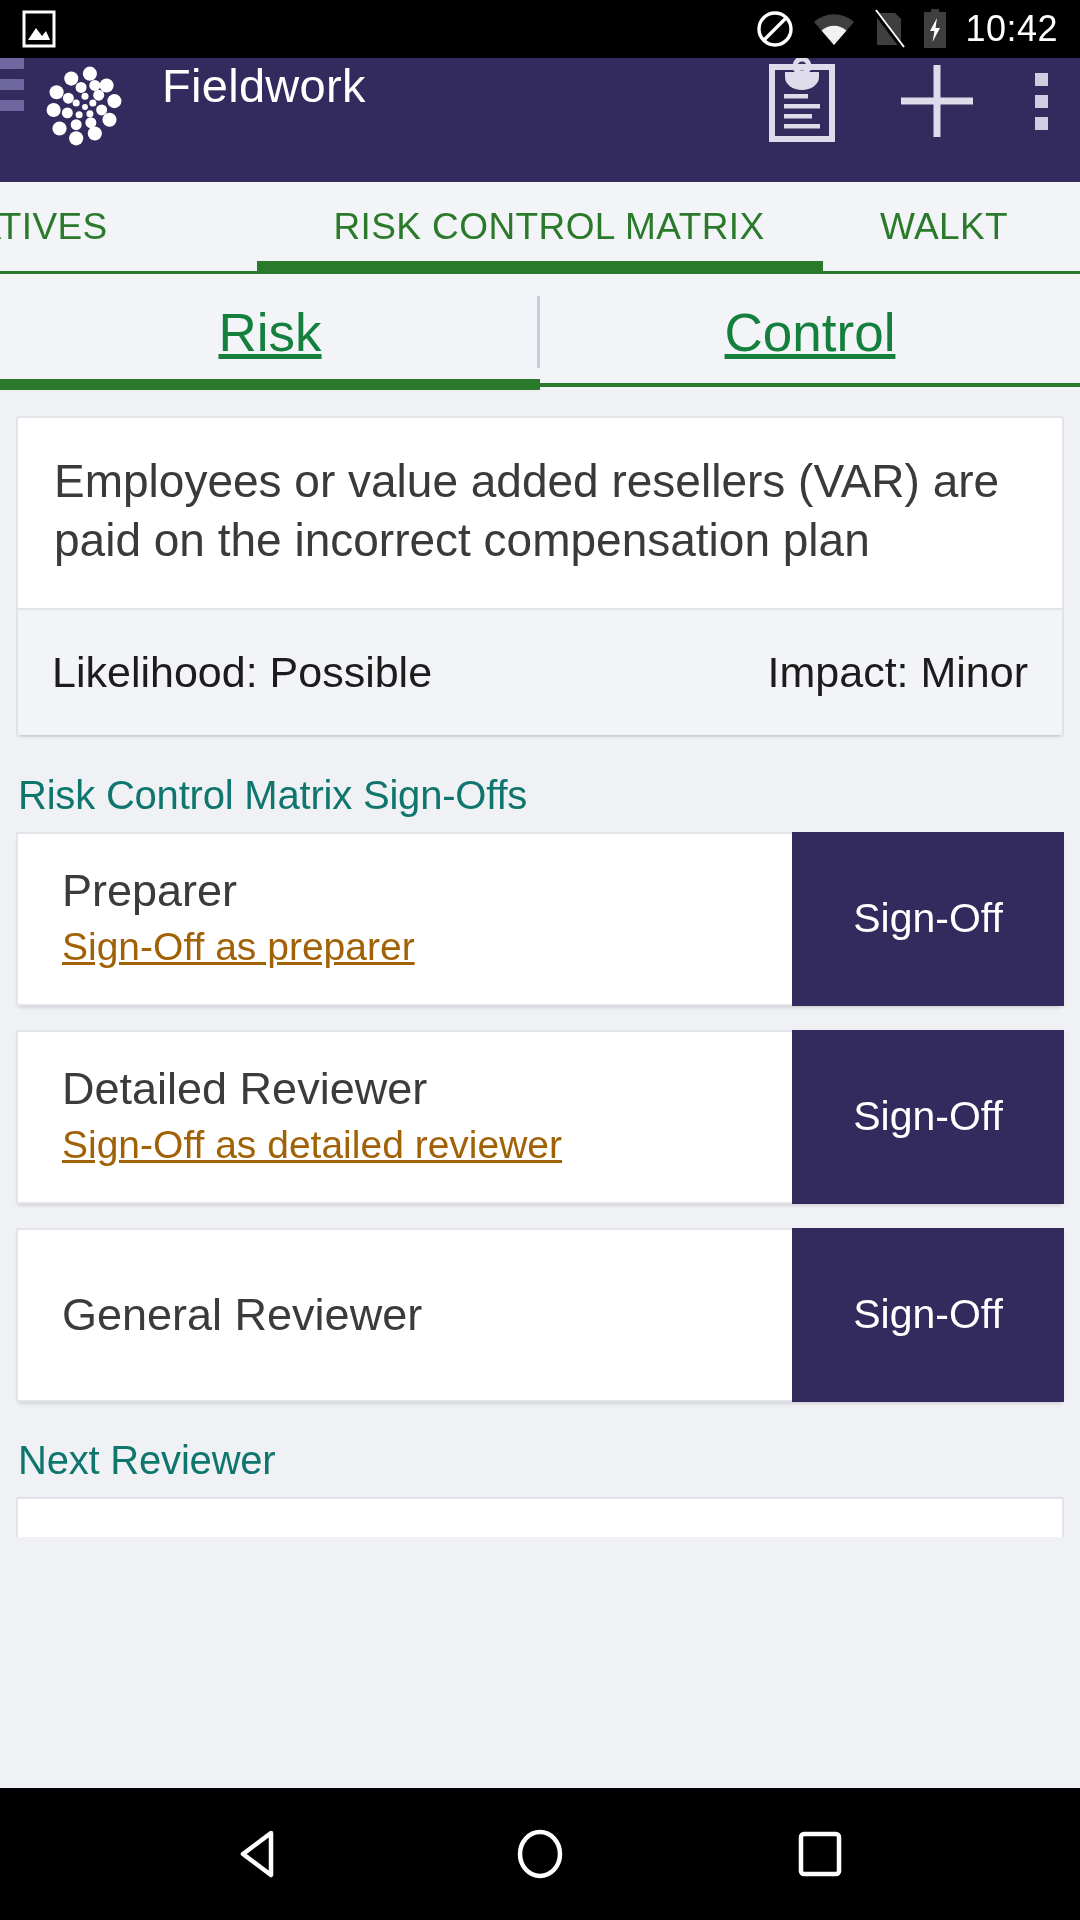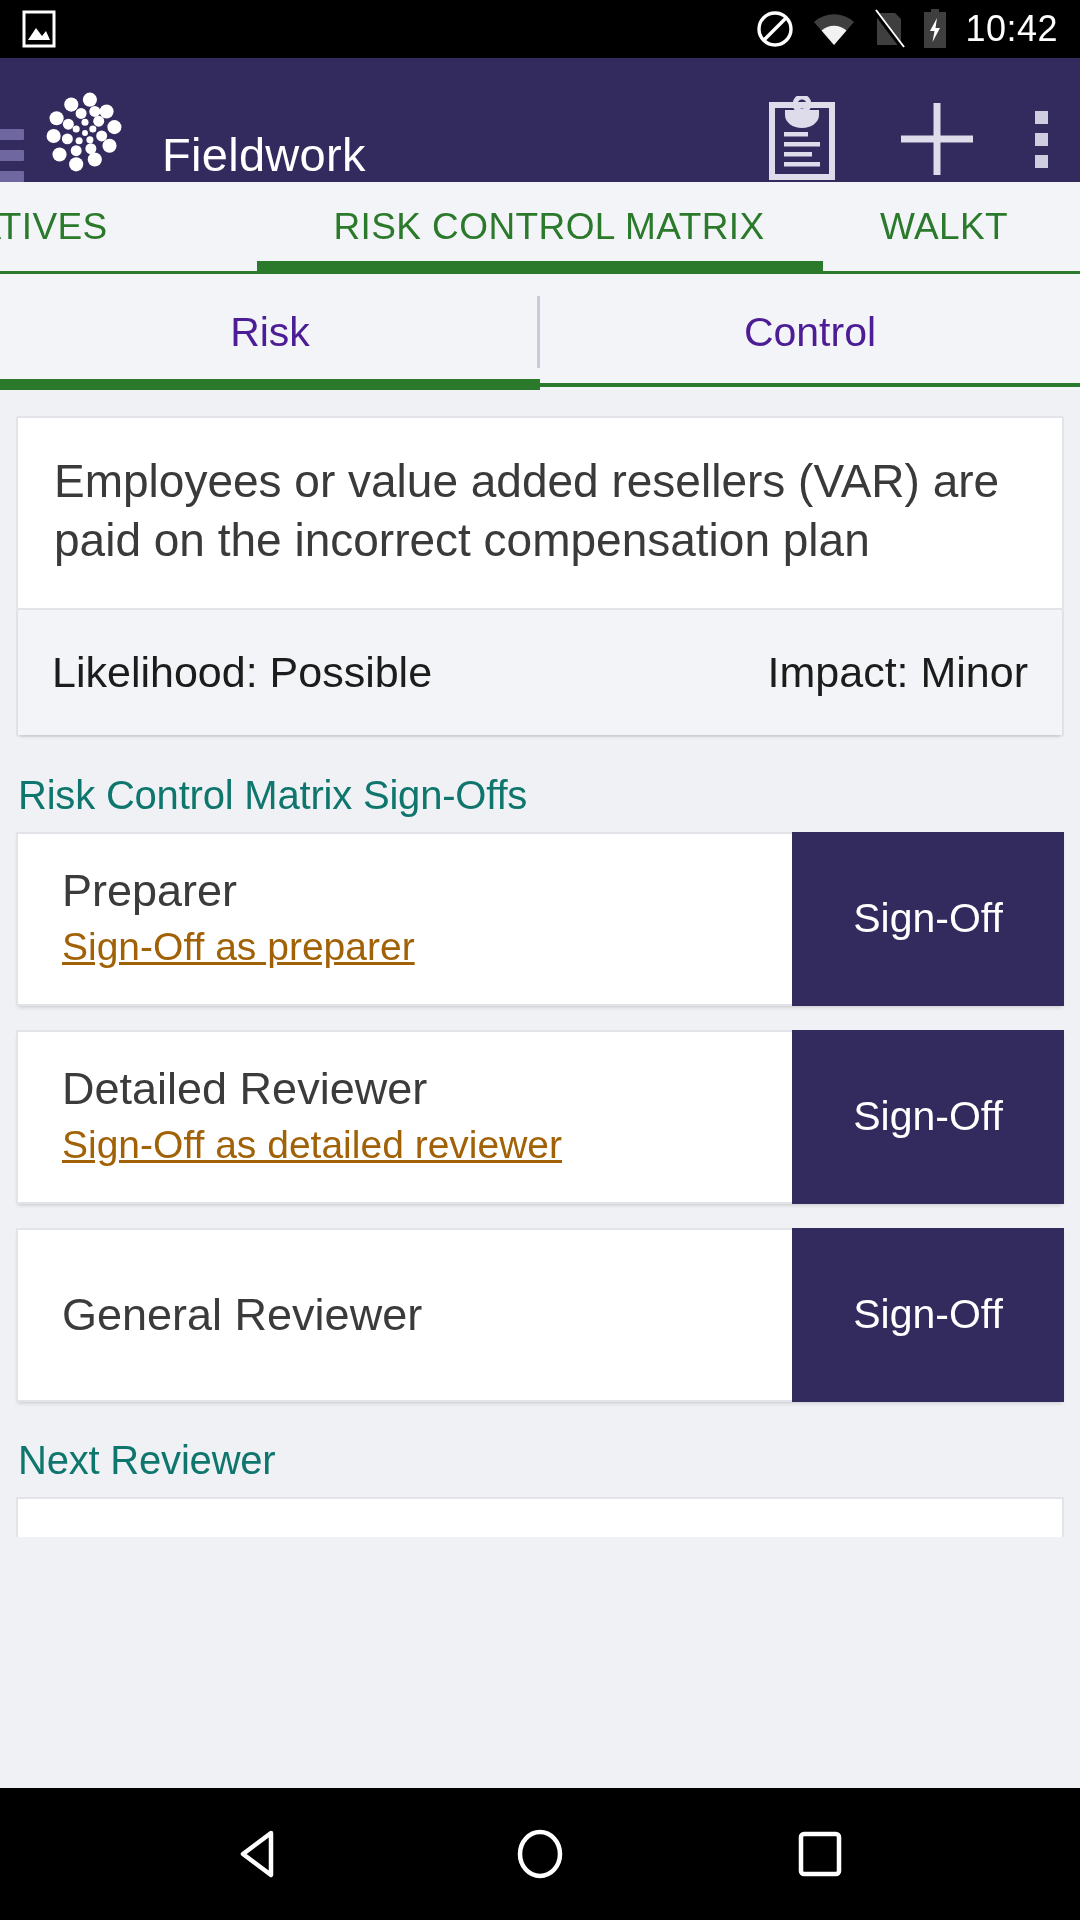--- a/index.html
+++ b/index.html
@@ -17,21 +17,21 @@
     display:flex; align-items:center; padding:0 22px; color:#fff;
   }
   .sb-left { display:flex; align-items:center; gap:14px; }
   .sb-right { margin-left:auto; display:flex; align-items:center; gap:17px; }
   .sb-clock { font-size:36px; color:#fff; letter-spacing:0.5px; font-weight:400; line-height:1; }
   .sb-ico { display:block; }
 
   
   .appbar {
     flex:0 0 124px; height:124px; background:#332b5e; position:relative;
-    display:flex; align-items:flex-end; padding-left:0; padding-right:18px;
+    display:flex; align-items:flex-start; padding-left:0; padding-right:18px;
   }
   .hamburger { width:36px; display:flex; flex-direction:column; gap:10px; margin-left:-12px; padding-left:0; }
   .hamburger i { display:block; height:11px; width:36px; background:#6f68a0; border-radius:1px; }
   .logo { width:98px; height:98px; margin-left:12px; flex:0 0 98px; }
   .app-title {
     color:#fff; font-size:47px; font-weight:400; margin-left:28px;
     letter-spacing:0.3px; white-space:nowrap;
   }
   .corner-tri {
     position:absolute; left:430px; top:130px; width:0; height:0;
@@ -57,21 +57,21 @@
   .tab.t-cur  { position:absolute; left:264px; width:570px; }
   .tab.t-next { position:absolute; left:880px; width:300px; justify-content:flex-start; }
   .tab-underline {
     position:absolute; left:257px; bottom:-3px; width:566px; height:13px; background:#2b7a2b;
   }
 
   
   .subtabs { flex:0 0 116px; background:#f2f4f7; display:flex; position:relative; }
   .subtab {
     flex:1; display:flex; align-items:center; justify-content:center;
-    font-size:41px; color:#4c1d95; position:relative; cursor:pointer;
+    font-size:53px; color:#15803d; position:relative; cursor:pointer;text-decoration:underline;
   }
   .subtab .divider {
     position:absolute; right:0; top:22px; bottom:22px; width:3px; background:#c8c9dd;
   }
   .subtab-bar {
     position:absolute; left:0; bottom:0; width:50%; height:11px; background:#2b7a2b;
   }
   .subtab-bar-rest {
     position:absolute; left:50%; bottom:3px; width:50%; height:4px; background:#2b7a2b;
   }

